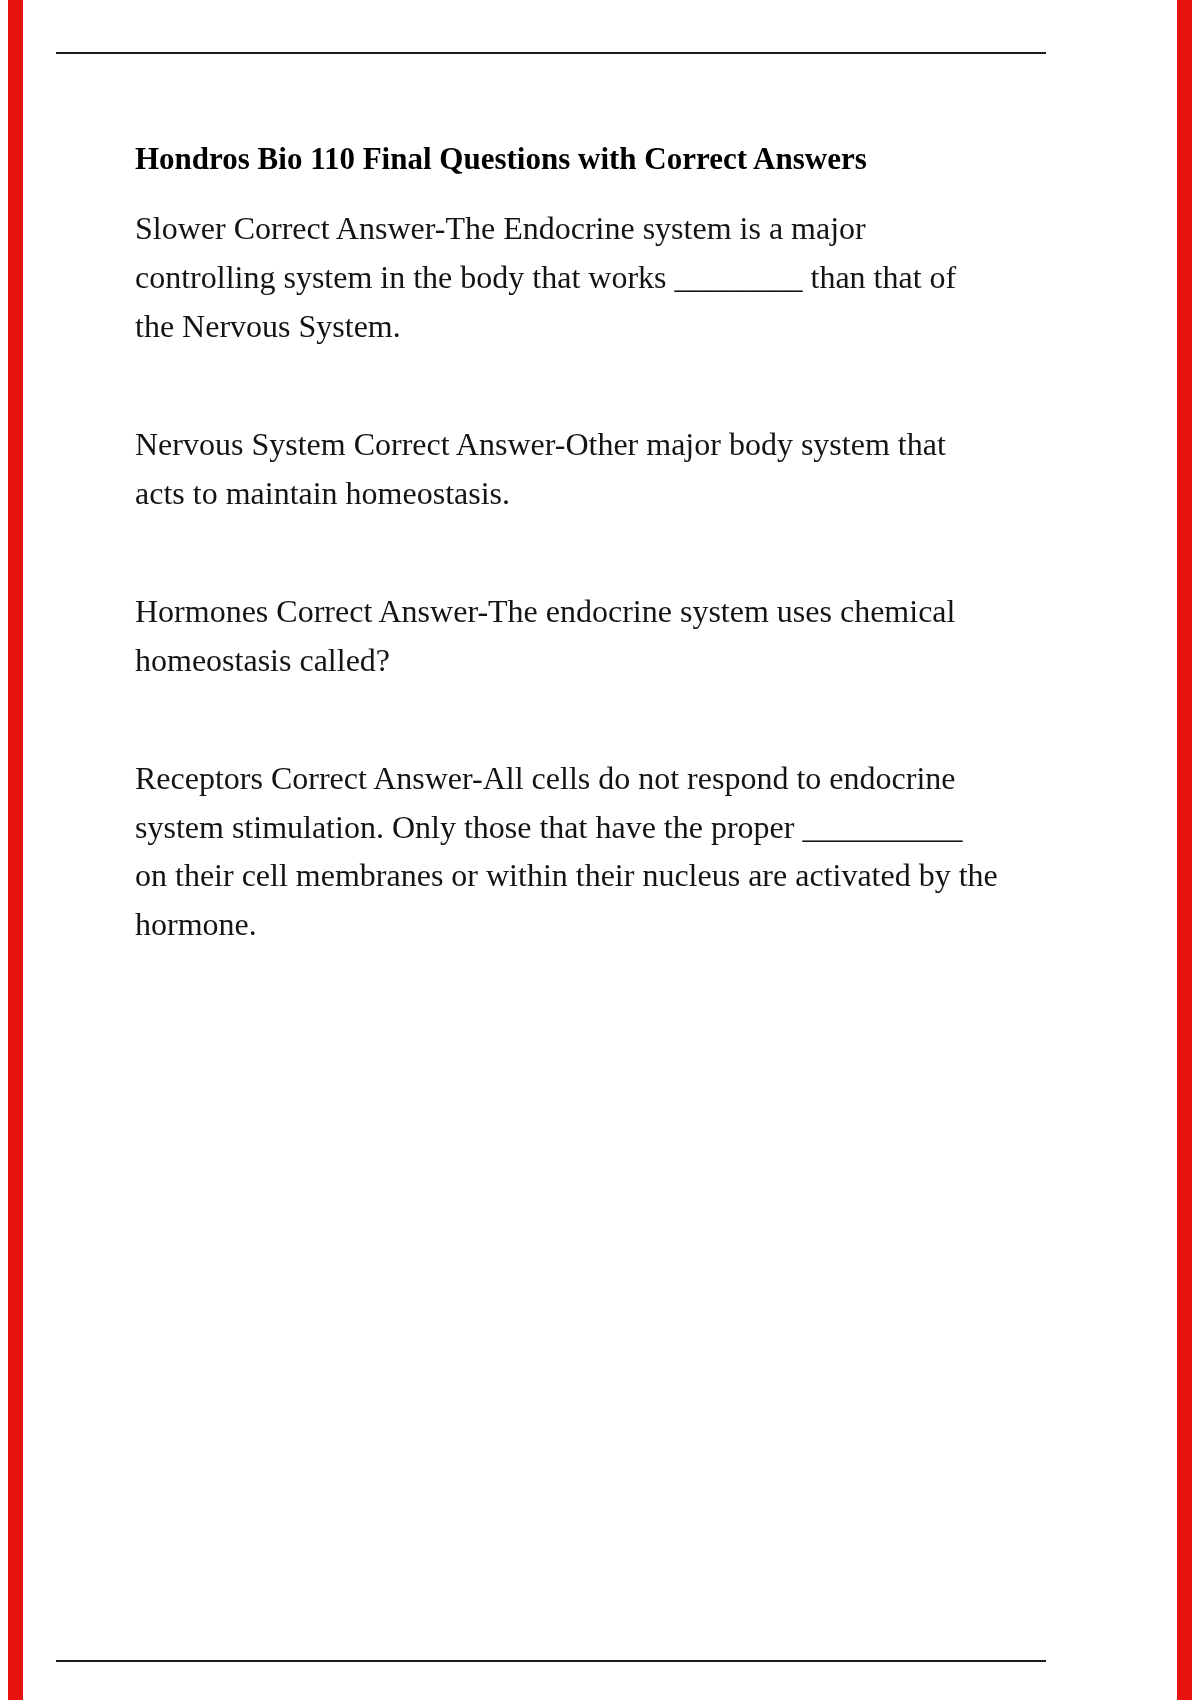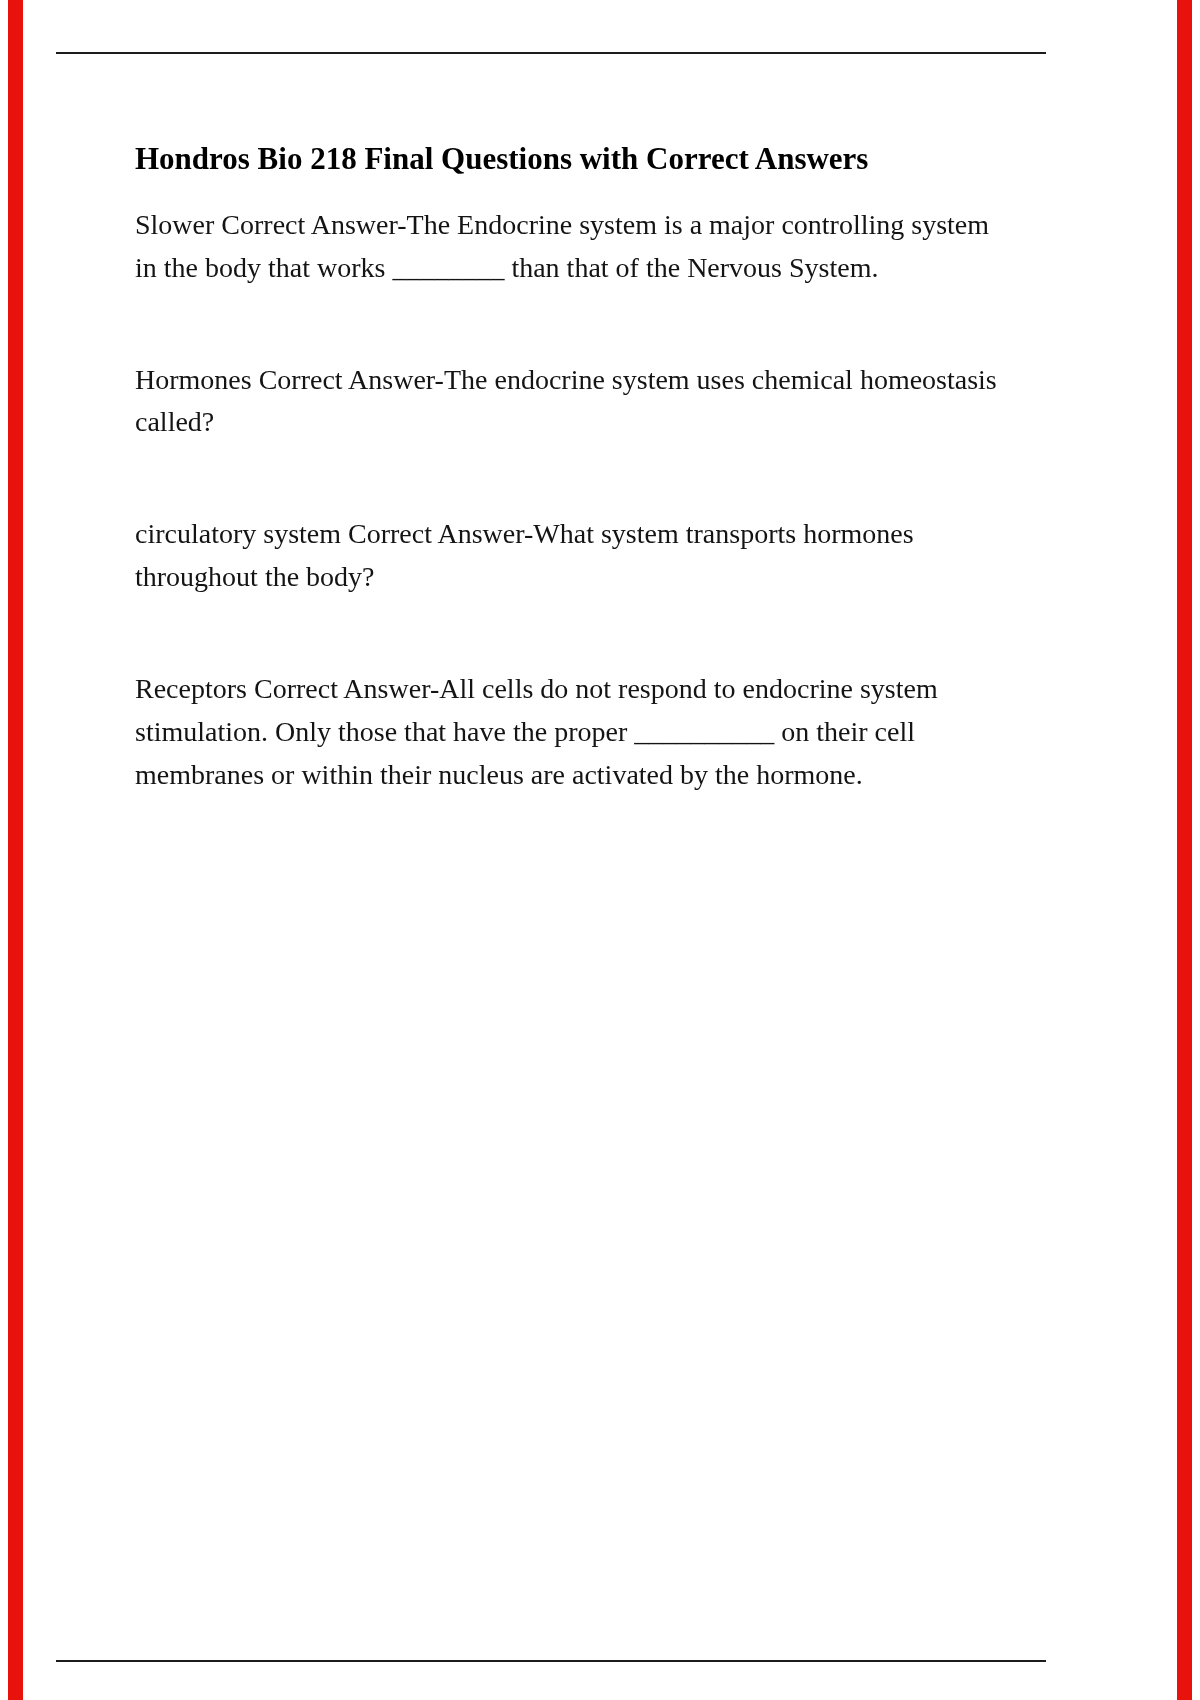--- a/index.html
+++ b/index.html
@@ -38,41 +38,41 @@
       width: 865px;
     }
     h1.doc-title {
       font-size: 31px;
       line-height: 1.48;
       font-weight: bold;
       margin: 0 0 22px 0;
       color: #000000;
     }
     p.qa {
-      font-size: 28px;
+      font-size: 32px;
       line-height: 1.53;
       margin: 0 0 69px 0;
       color: #141414;
     }
     p.qa:last-child { margin-bottom: 16px; }
   </style>
 </head>
 <body>
 
 <div class="red-bar left"></div>
 <div class="red-bar right"></div>
 
 <div class="rule top"></div>
 <div class="rule bottom"></div>
 
 <div class="content">
-  <h1 class="doc-title">Hondros Bio 218 Final Questions with Correct Answers</h1>
+  <h1 class="doc-title">Hondros Bio 110 Final Questions with Correct Answers</h1>
 
   <p class="qa">Slower Correct Answer-The Endocrine system is a major controlling system in the body that works ________ than that of the Nervous System.</p>
 
+  <p class="qa">Nervous System Correct Answer-Other major body system that acts to maintain homeostasis.</p>
 
   <p class="qa">Hormones Correct Answer-The endocrine system uses chemical homeostasis called?</p>
 
 
-  <p class="qa">circulatory system Correct Answer-What system transports hormones throughout the body?</p>
 
   <p class="qa">Receptors Correct Answer-All cells do not respond to endocrine system stimulation. Only those that have the proper __________ on their cell membranes or within their nucleus are activated by the hormone.</p>
 </div>
 
 </body></html>

